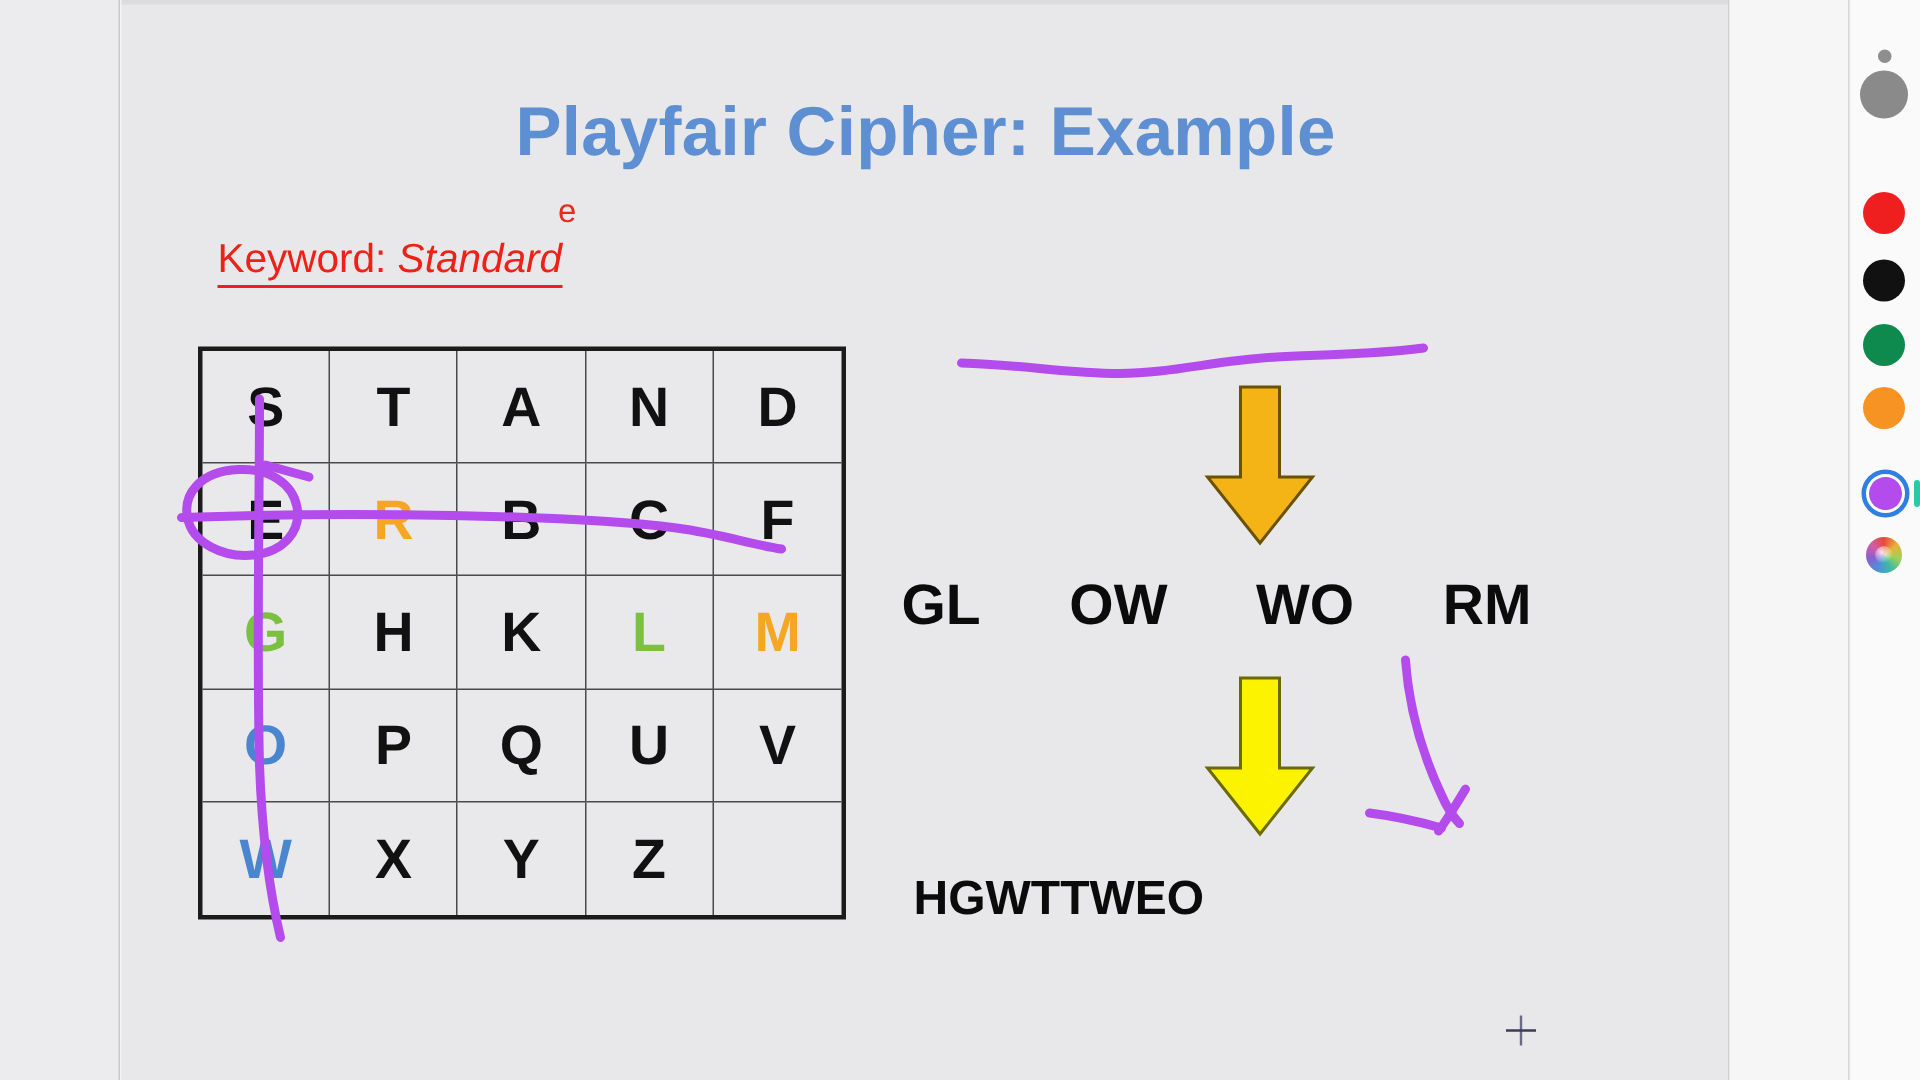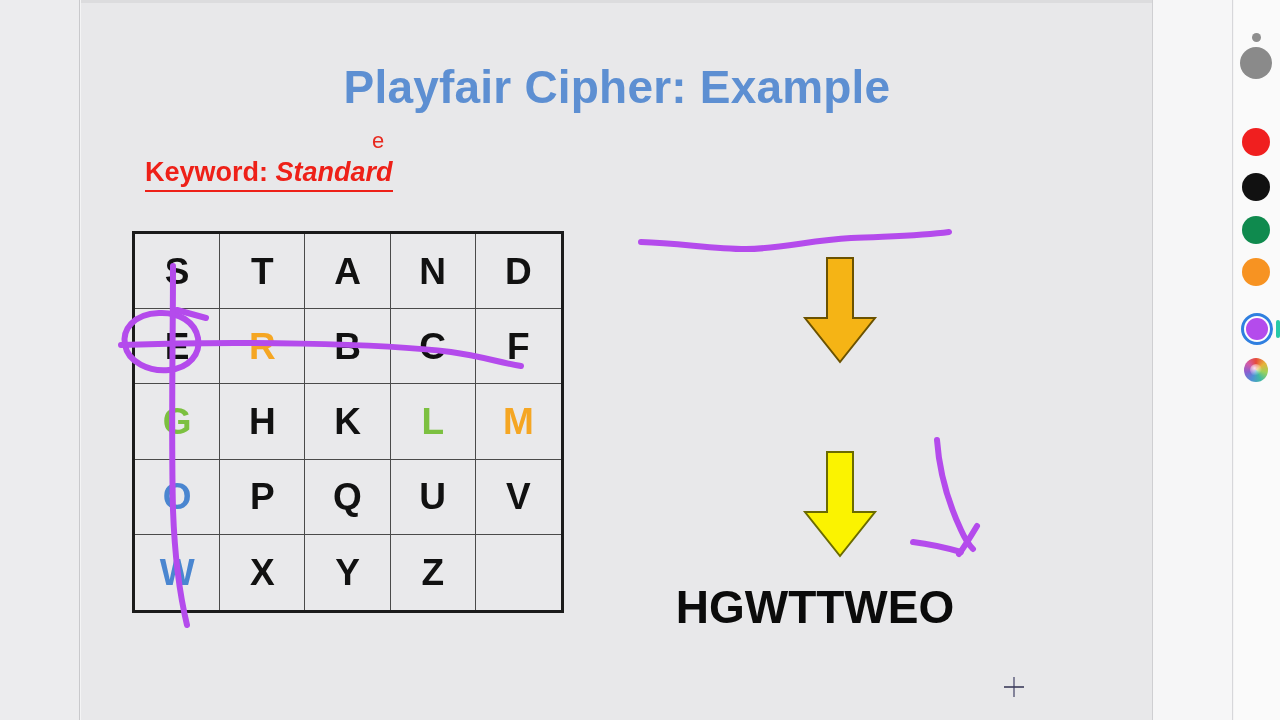--- a/index.html
+++ b/index.html
@@ -49,21 +49,21 @@
   }
 
   .e-mark {
     position:absolute; left:291px; top:128px;
     font-size:22px; color:#e8291f;
     font-family:"Liberation Sans", sans-serif;
   }
 
   .keyword {
     position:absolute; left:64px; top:157px;
-    font-size:27px; font-weight:bold; color:#ee2018;
+    font-size:27px; font-weight:normal; color:#ee2018;
     border-bottom:2.5px solid #ee2018; padding-bottom:2px;
     white-space:nowrap;
   }
   .keyword .kw-val { font-style:italic; }
 
   
   .grid {
     position:absolute; left:51px; top:231px;
     width:432px; height:382px;
     border:3px solid #1b1b1b;
@@ -93,22 +93,22 @@
     font-size:41px; font-weight:bold; color:#0b0b0b;
     white-space:nowrap;
   }
   .digraphs {
     position:absolute; left:520px; top:383px; width:420px;
     display:flex; justify-content:space-between;
     font-size:38px; font-weight:bold; color:#0b0b0b;
   }
   .cipher {
     position:absolute; left:528px; top:580px; width:412px;
-    display:flex; justify-content:center;
-    font-size:46px; font-weight:bold; color:#0b0b0b;
+    display:flex; justify-content:flex-start;
+    font-size:32px; font-weight:bold; color:#0b0b0b;
   }
 
   
   .arrow-wrap { position:absolute; }
 
   
   .dot { position:absolute; border-radius:50%; }
   .swatch-ring {
     position:absolute; border-radius:50%;
     border:3px solid #2f7fe0;
@@ -171,20 +171,26 @@
           <div class="cell" style="color: rgb(17, 17, 17);">Q</div>
           <div class="cell" style="color: rgb(17, 17, 17);">U</div>
           <div class="cell" style="color: rgb(17, 17, 17);">V</div>
           <div class="cell" style="color: rgb(74, 134, 208);">W</div>
           <div class="cell" style="color: rgb(17, 17, 17);">X</div>
           <div class="cell" style="color: rgb(17, 17, 17);">Y</div>
           <div class="cell" style="color: rgb(17, 17, 17);">Z</div>
         </div>
 
 
+      <div class="digraphs" id="digraph-row">
+          <span>GL</span>
+          <span>OW</span>
+          <span>WO</span>
+          <span>RM</span>
+        </div>
 
       <div class="cipher" id="cipher-row">
           <span>HG</span>
           <span>WT</span>
           <span>TW</span>
           <span>EO</span>
         </div>
 
       <div class="arrow-wrap" style="left:714px; top:256px;">
         <svg width="90" height="110" viewBox="0 0 90 110">

